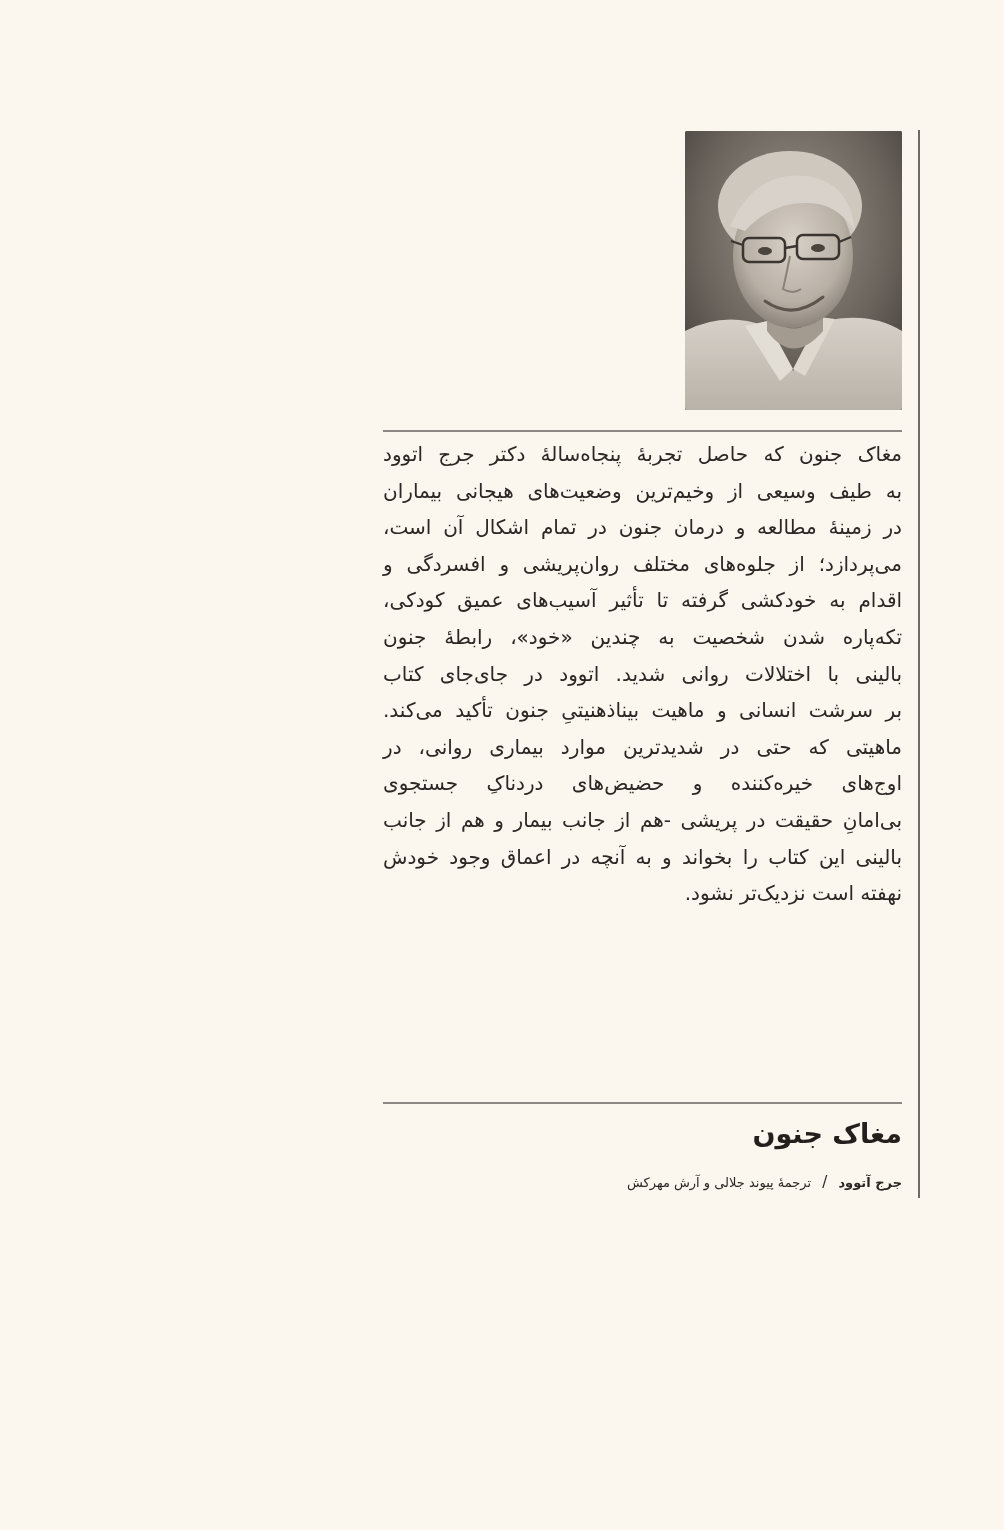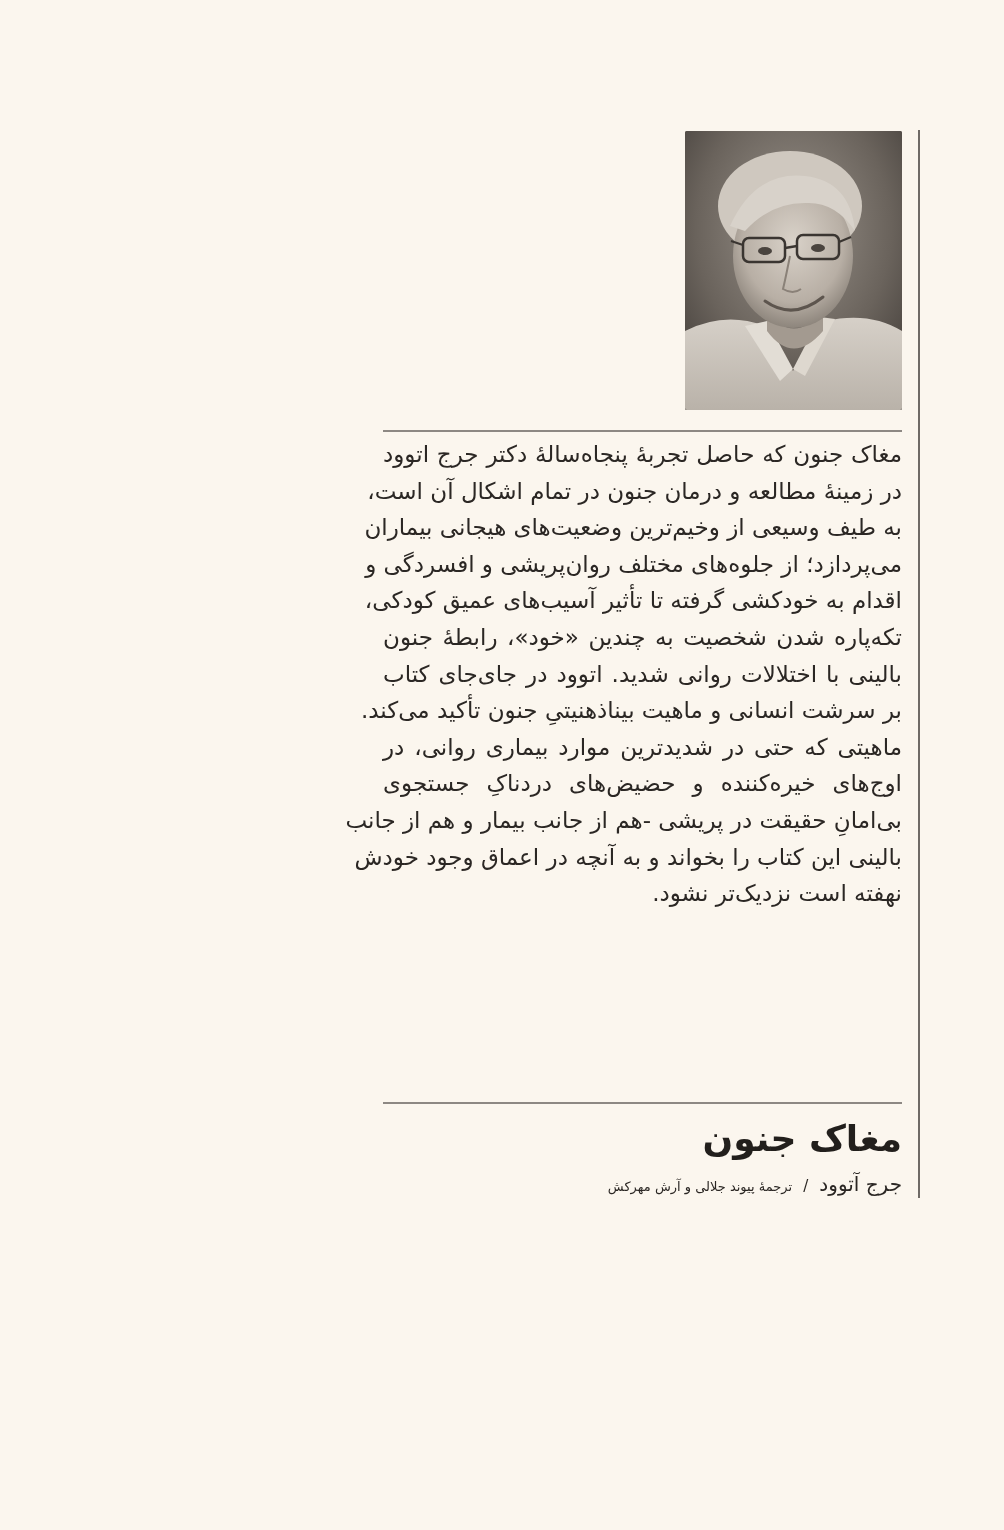--- a/index.html
+++ b/index.html
@@ -44,21 +44,21 @@
   }
   .blurb {
     position: absolute;
     left: 383px;
     top: 436px;
     width: 519px;
     direction: rtl;
     text-align: justify;
     text-align-last: right;
     font-family: "DejaVu Sans", sans-serif;
-    font-size: 23px;
+    font-size: 20px;
     line-height: 36.6px;
     color: #2b2724;
   }
   .blurb .line {
     display: block;
     text-align: justify;
     text-align-last: justify;
     white-space: nowrap;
     height: 36.6px;
   }
@@ -73,35 +73,35 @@
     height: 2px;
     background: #8d8883;
   }
   .book-title {
     position: absolute;
     right: 102px;
     top: 1118px;
     direction: rtl;
     font-family: "DejaVu Sans", sans-serif;
     font-weight: bold;
-    font-size: 36px;
+    font-size: 27px;
     color: #221f1c;
   }
   .credits {
     position: absolute;
     right: 102px;
     top: 1172px;
     direction: rtl;
     white-space: nowrap;
     font-family: "DejaVu Sans", sans-serif;
     color: #2a2623;
   }
   .credits .author {
-    font-weight: normal;
-    font-size: 20px;
+    font-weight: bold;
+    font-size: 13px;
   }
   .credits .sep {
     font-size: 15px;
     margin: 0 6px;
   }
   .credits .translators {
     font-size: 13px;
   }
 </style>
 </head>
@@ -153,22 +153,22 @@
     <path d="M105 125 Q100 150 98 158 Q108 164 116 158" fill="none" stroke="#8a8178" stroke-width="2"></path>
 
     <path d="M80 170 Q108 190 138 166" fill="none" stroke="#5d554e" stroke-width="3" stroke-linecap="round"></path>
   </svg>
 </div>
 
 <div class="hrule-top"></div>
 
 <div class="blurb">
   <span class="line">مغاک جنون که حاصل تجربهٔ پنجاه‌سالهٔ دکتر جرج اتوود</span>
+  <span class="line">به طیف وسیعی از وخیم‌ترین وضعیت‌های هیجانی بیماران</span>
   <span class="line">در زمینهٔ مطالعه و درمان جنون در تمام اشکال آن است،</span>
-  <span class="line">به طیف وسیعی از وخیم‌ترین وضعیت‌های هیجانی بیماران</span>
   <span class="line">می‌پردازد؛ از جلوه‌های مختلف روان‌پریشی و افسردگی و</span>
   <span class="line">اقدام به خودکشی گرفته تا تأثیر آسیب‌های عمیق کودکی،</span>
   <span class="line">تکه‌پاره شدن شخصیت به چندین «خود»، رابطهٔ جنون</span>
   <span class="line">بالینی با اختلالات روانی شدید. اتوود در جای‌جای کتاب</span>
   <span class="line">بر سرشت انسانی و ماهیت بیناذهنیتیِ جنون تأکید می‌کند.</span>
   <span class="line">ماهیتی که حتی در شدیدترین موارد بیماری روانی، در</span>
   <span class="line">اوج‌های خیره‌کننده و حضیض‌های دردناکِ جستجوی</span>
   <span class="line">بی‌امانِ حقیقت در پریشی -هم از جانب بیمار و هم از جانب</span>
   <span class="line">بالینی این کتاب را بخواند و به آنچه در اعماق وجود خودش</span>
   <span class="line last">نهفته است نزدیک‌تر نشود.</span>

